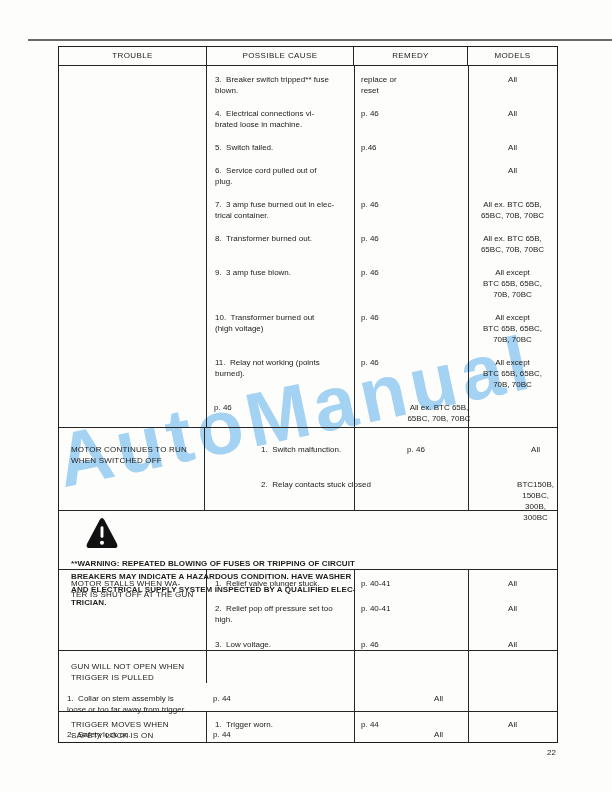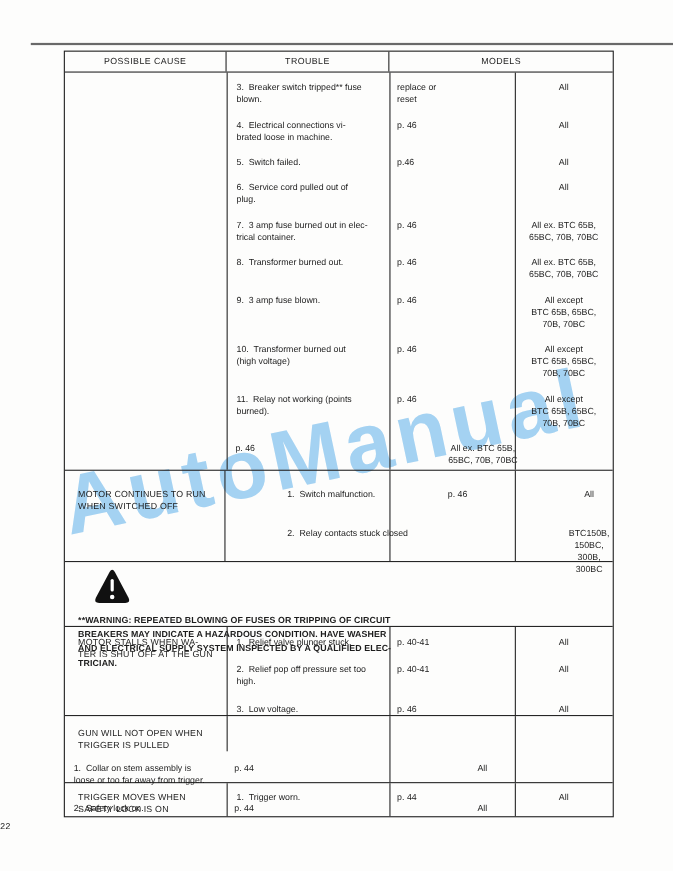--- a/index.html
+++ b/index.html
@@ -47,33 +47,34 @@
   .sec-3{height:81px;}  .sec-3 .items{padding-top:8px;row-gap:14px;}
   .sec-4{height:61px;flex-direction:column;}  .sec-4 .items{padding-top:10px;row-gap:14px;} .sec-4 .trouble{padding-top:10px;}
   .sec-5{height:30px;}  .sec-5 .items{padding-top:7px;} .sec-5 .trouble{padding-top:7px;}
   
   .warning-row{height:59px;display:flex;align-items:flex-start;flex-direction:column;}
   .warn-icon{margin:4px 0 0 26px;flex:0 0 auto;}
   .warn-text{
     margin-left:12px;padding-top:4px;width:352px;
     font-weight:bold;line-height:13px;white-space:pre-line;letter-spacing:.1px;
   }
-  .page-number{position:absolute;left:0;top:748px;width:556px;text-align:left;font-size:8px;z-index:1;font-family:Liberation Mono, monospace;}
+  .page-number{position:absolute;left:0;top:748px;width:556px;text-align:right;font-size:8px;z-index:1;}
 </style>
 </head>
 <body>
 
 <div class="page">
   <div class="watermark" style="color: rgb(164, 210, 242);">AutoManual</div>
   <div class="scan-line"></div>
 
   <div class="ttable">
     <div class="thead">
+      <div class="hc hc1">TROUBLE</div>
       <div class="hc hc2">POSSIBLE CAUSE</div>
-      <div class="hc hc1">TROUBLE</div>
+      <div class="hc hc3">REMEDY</div>
       <div class="hc hc4">MODELS</div>
     </div>
     <div id="table-body">
   <div class="block section sec-0">
     <div class="trouble"></div>
     <div class="items">
   <div class="item">
     <div class="cause">3.&nbsp;&nbsp;Breaker switch tripped** fuse
 blown.</div>
     <div class="remedy">replace or

